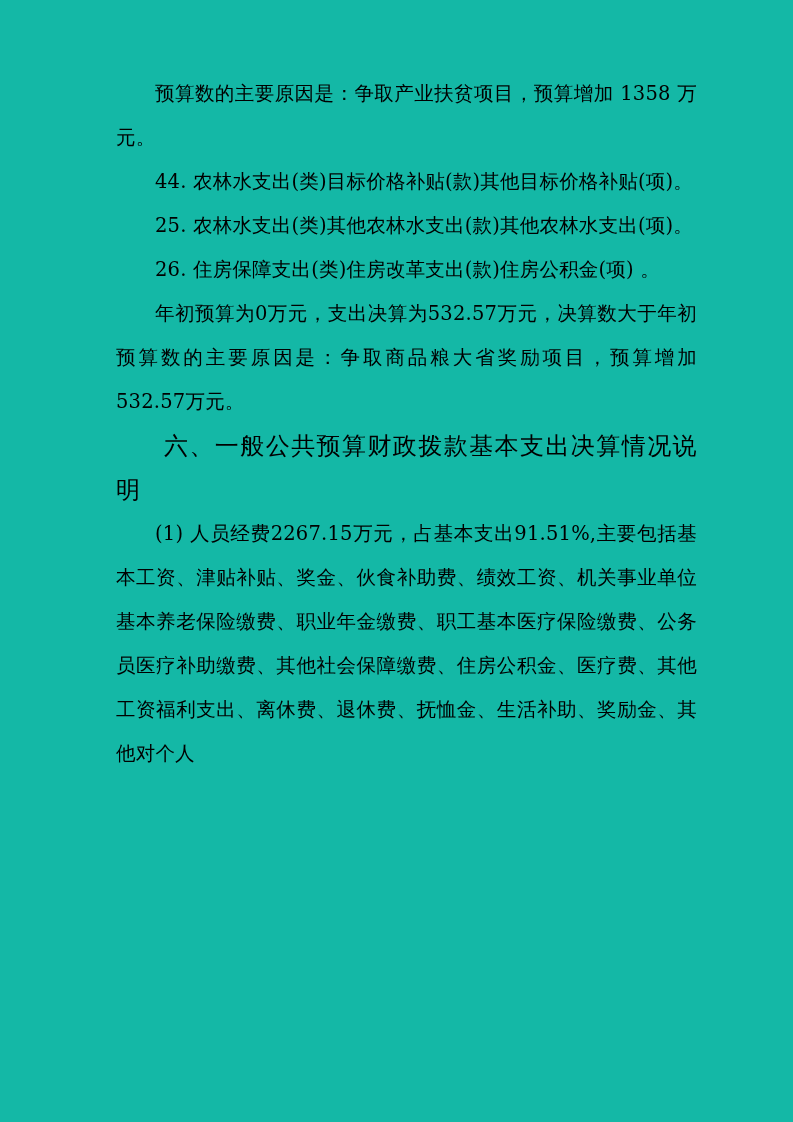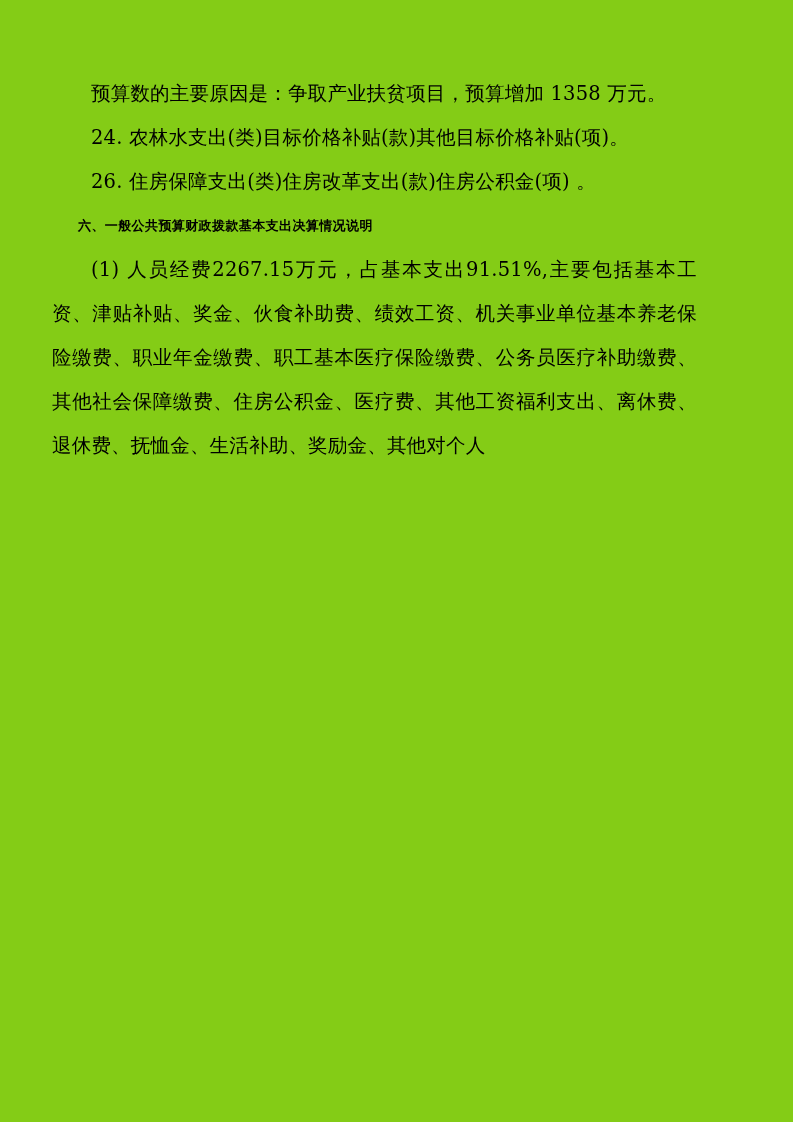--- a/index.html
+++ b/index.html
@@ -11,63 +11,65 @@
     width: 793px;
     height: 1122px;
     font-family: "DejaVu Serif", "Liberation Serif", serif;
     color: #000000;
     overflow: hidden;
   }
   .page {
     position: relative;
     width: 793px;
     height: 1122px;
-    background: #84cc16;
+    background: #14b8a6;
     box-sizing: border-box;
-    padding: 72px 96px 60px 52px;
+    padding: 72px 96px 60px 116px;
   }
   .doc-body {
     font-size: 19.5px;
     line-height: 44px;
     text-align: justify;
     text-justify: inter-ideograph;
     letter-spacing: 0.2px;
   }
   p {
     margin: 0;
     padding: 0;
   }
   .indent {
     text-indent: 2em;
   }
   .heading {
-    font-weight: bold;
+    font-weight: normal;
     text-indent: 2em;
     font-family: "DejaVu Sans", "Liberation Sans", sans-serif;
-    font-size: 13px;
+    font-size: 24px;
     letter-spacing: 0.4px;
   }
 </style>
 </head>
 <body>
 
 <div class="page">
   <div class="doc-body">
 
     <p class="indent">预算数的主要原因是：争取产业扶贫项目，预算增加 1358 万元。</p>
 
-    <p class="indent">24. 农林水支出(类)目标价格补贴(款)其他目标价格补贴(项)。</p>
+    <p class="indent">44. 农林水支出(类)目标价格补贴(款)其他目标价格补贴(项)。</p>
 
 
+    <p class="indent">25. 农林水支出(类)其他农林水支出(款)其他农林水支出(项)。</p>
 
 
     <p class="indent">26. 住房保障支出(类)住房改革支出(款)住房公积金(项) 。</p>
 
 
 
+    <p class="indent">年初预算为0万元，支出决算为532.57万元，决算数大于年初预算数的主要原因是：争取商品粮大省奖励项目，预算增加532.57万元。</p>
 
     <p class="heading">六、一般公共预算财政拨款基本支出决算情况说明</p>
 
 
     <p class="indent">(1) 人员经费2267.15万元，占基本支出91.51%,主要包括基本工资、津贴补贴、奖金、伙食补助费、绩效工资、机关事业单位基本养老保险缴费、职业年金缴费、职工基本医疗保险缴费、公务员医疗补助缴费、其他社会保障缴费、住房公积金、医疗费、其他工资福利支出、离休费、退休费、抚恤金、生活补助、奖励金、其他对个人</p>
 
   </div>
 </div>
 
 </body></html>

